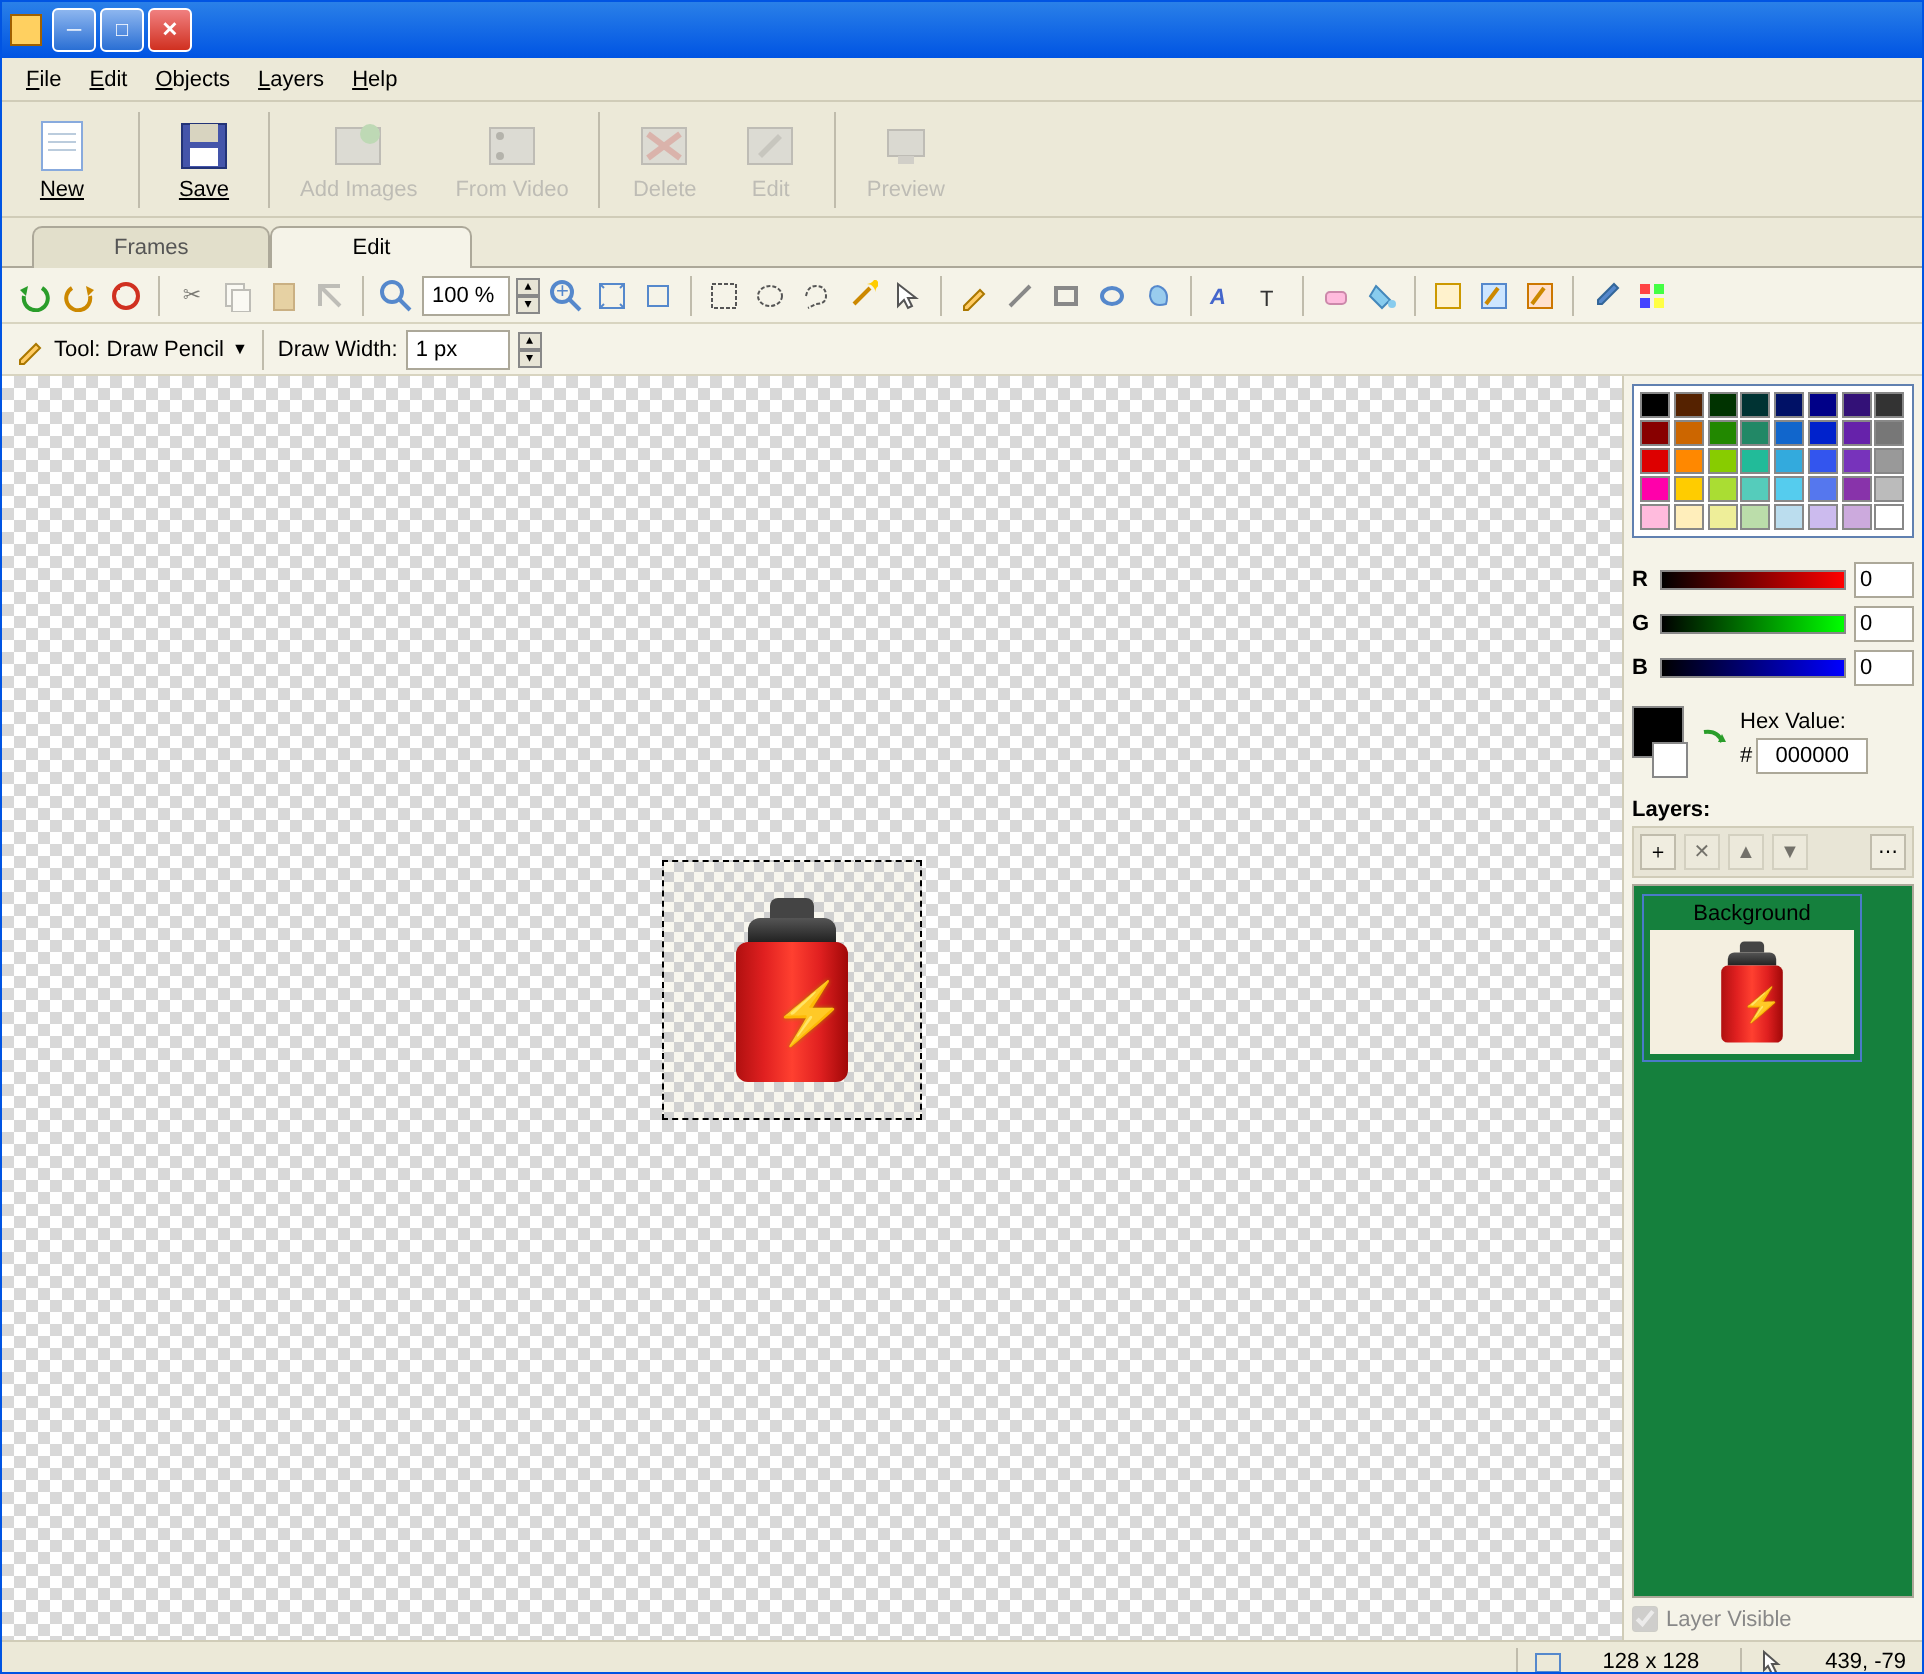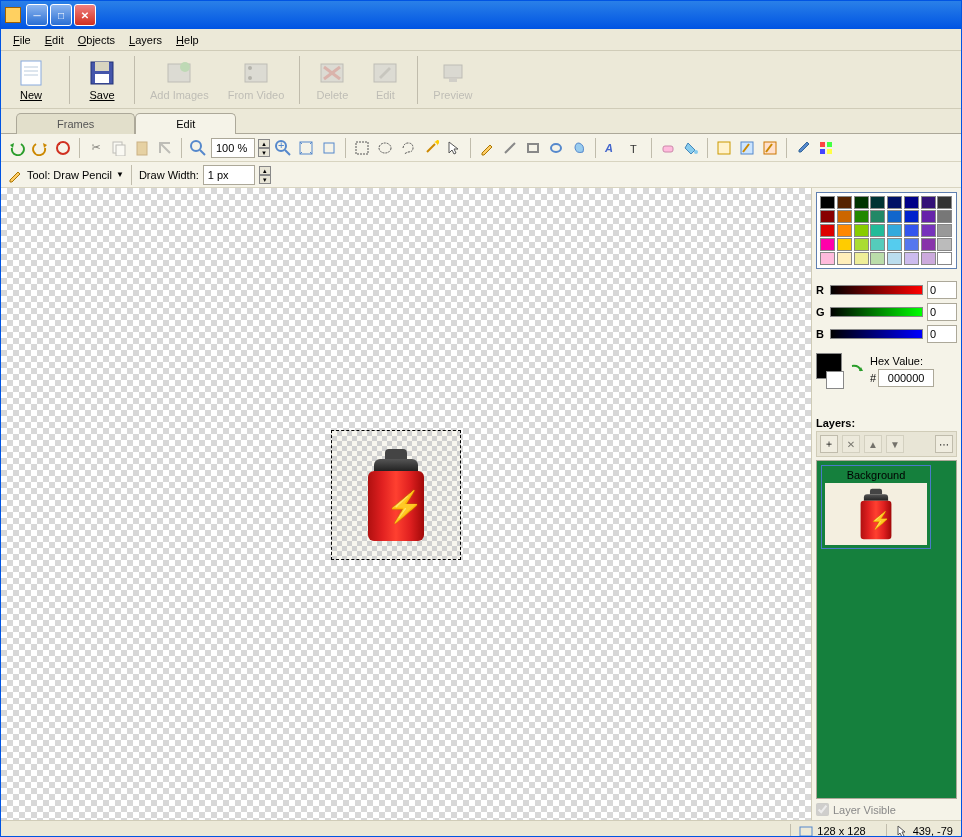--- a/index.html
+++ b/index.html
@@ -60,32 +60,32 @@
 .rgb-row .bar{flex:1;height:10px;border:1px solid #888;}
 .rgb-row .bar.r{background:linear-gradient(to right,#000,#f00);}
 .rgb-row .bar.g{background:linear-gradient(to right,#000,#0f0);}
 .rgb-row .bar.b{background:linear-gradient(to right,#000,#00f);}
 .rgb-row input{width:30px;height:18px;border:1px solid #aca899;text-align:left;padding:0 2px;}
 .hex-area{display:flex;align-items:center;gap:5px;margin-top:6px;}
 .cur-color{width:26px;height:26px;background:#000;border:1px solid #888;}
 .sec-color{width:18px;height:18px;background:#fff;border:1px solid #888;margin-top:-8px;margin-left:10px;}
 .hex-lbl{}
 .hex-in{width:56px;height:18px;border:1px solid #aca899;padding:0 3px;text-align:center;}
-.layers-hdr{font-weight:bold;margin-top:28px;}
+.layers-hdr{font-weight:bold;margin-top:10px;}
 .layers-tb{display:flex;gap:4px;padding:3px;background:#e8e5d6;border:1px solid #d0ccb8;margin-top:2px;}
 .lbtn{width:18px;height:18px;border:1px solid #c0bcac;background:#f0ede0;display:flex;align-items:center;justify-content:center;font-size:10px;}
 .layers-list{flex:1;background:#15803d;border:1px solid #aca899;margin-top:3px;padding:4px;}
 .layer-item{border:1px solid #4a7ac8;padding:3px;width:110px;}
 .layer-name{text-align:center;margin-bottom:2px;}
 .layer-thumb{width:102px;height:62px;margin:0 auto;background:#f4efe0;display:flex;align-items:center;justify-content:center;}
 .layer-thumb .battery{transform:scale(0.55);}
 .layer-vis{display:flex;align-items:center;gap:4px;color:#888;margin-top:4px;}
 .layer-vis input{margin:0;}
 .statusbar { height: 21px; background: #ece9d8; border-top: 1px solid #d0ccb8; display:flex; align-items:center; justify-content:flex-end; padding:0 8px; gap:20px;}
-.status-sec{display:flex;align-items:center;gap:4px;border-left:1px solid #c0bcac;padding-left:8px;}
+.status-sec{display:flex;align-items:center;gap:20px;border-left:1px solid #c0bcac;padding-left:8px;}
 svg{display:block;}
 </style>
 </head>
 <body>
 
 <div class="titlebar">
   <div class="icon"></div>
   <div class="win-btns">
     <div class="win-btn">─</div>
     <div class="win-btn">□</div>

